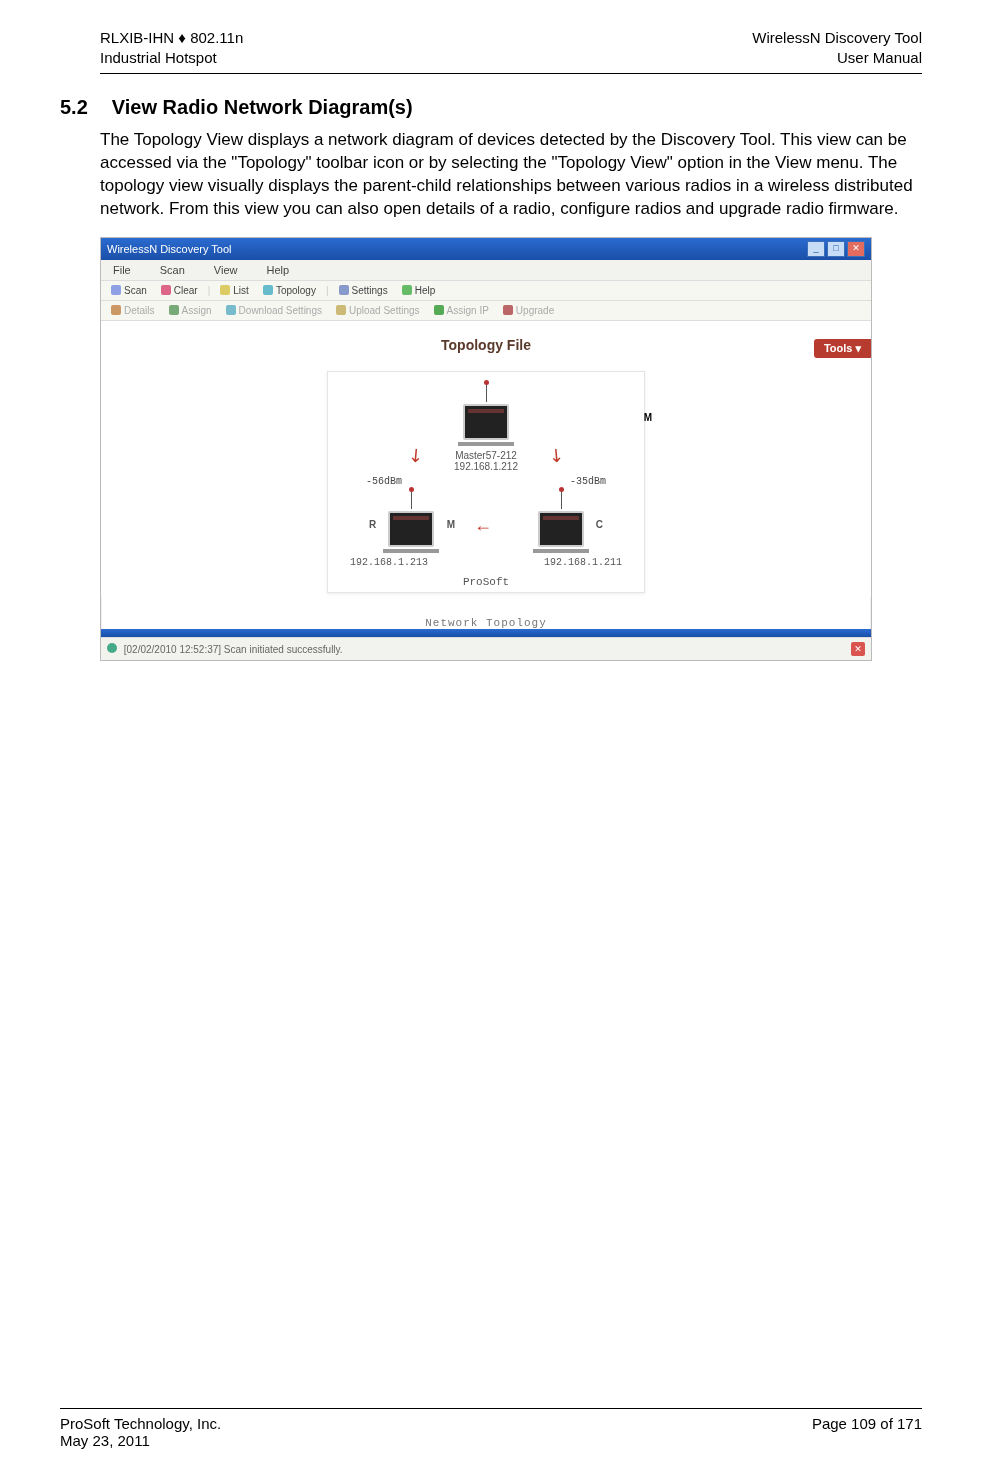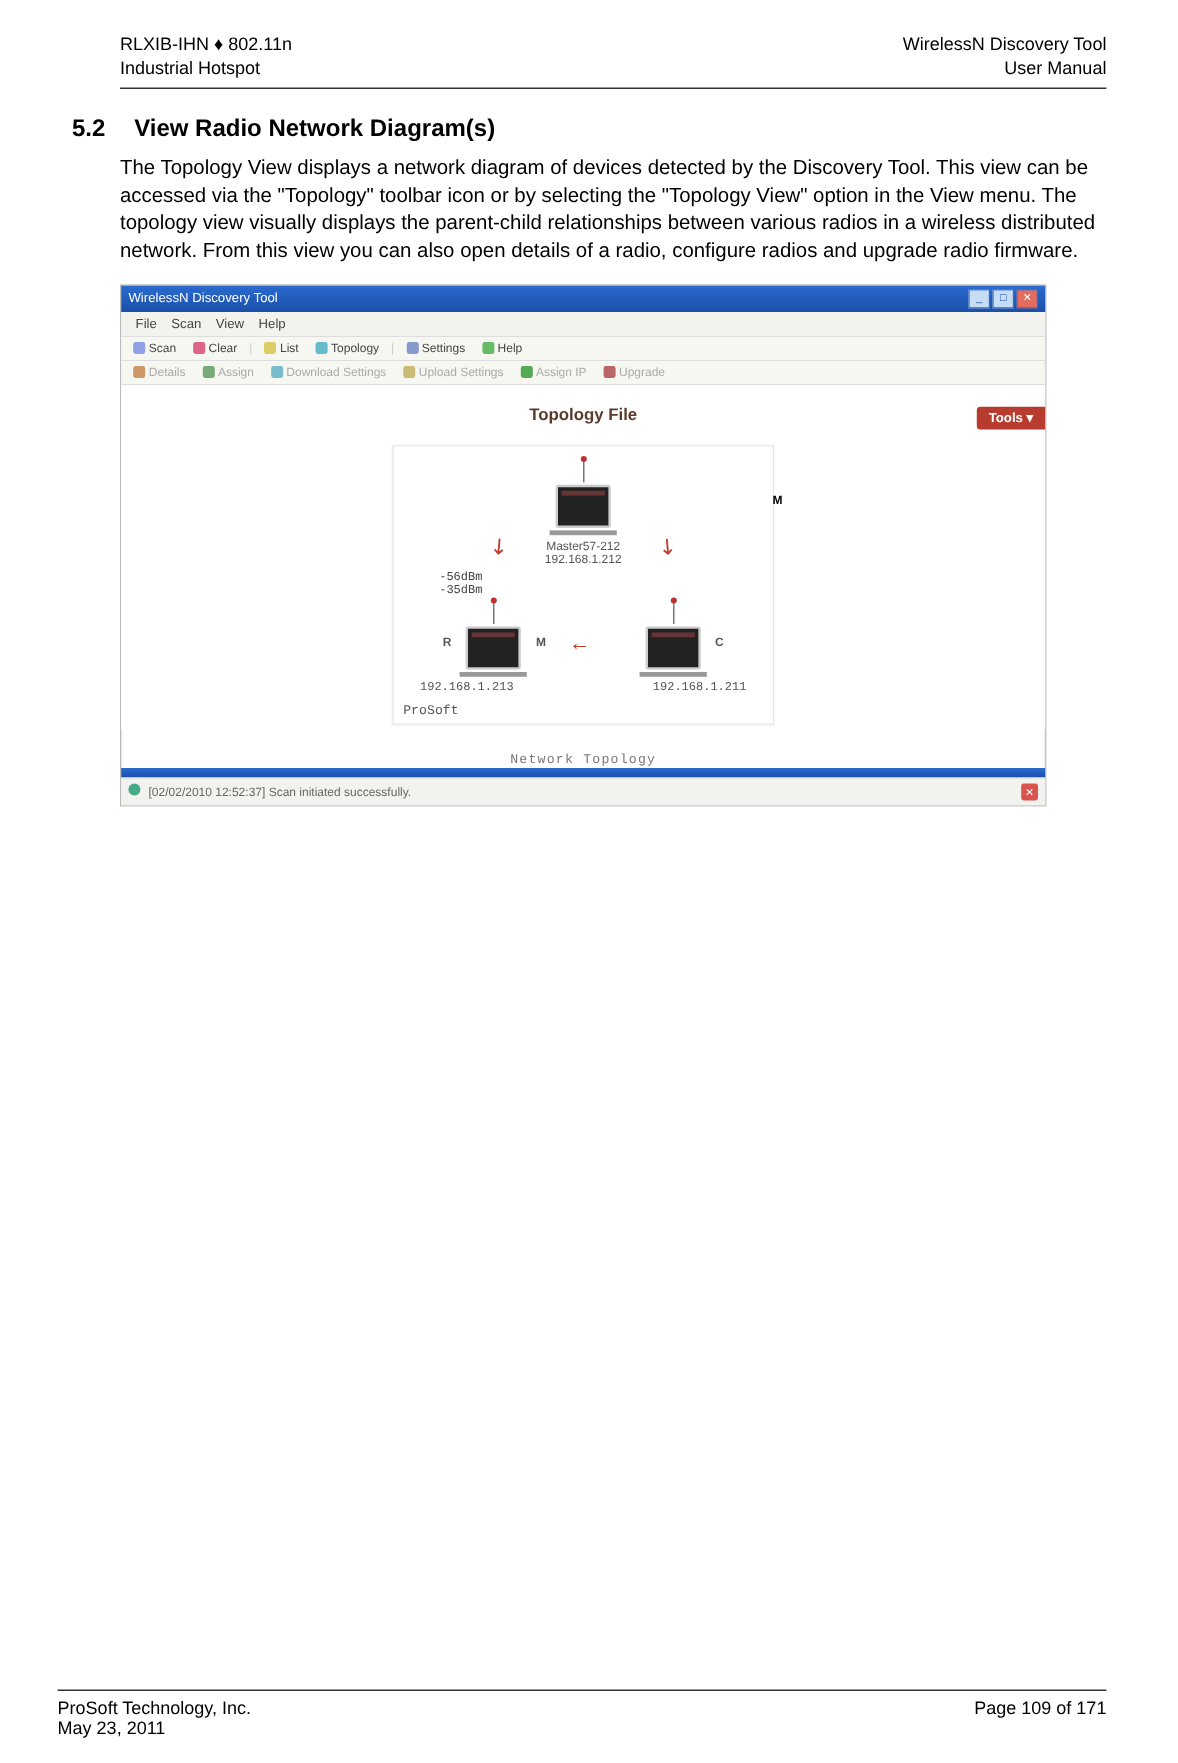--- a/index.html
+++ b/index.html
@@ -58,21 +58,21 @@
   }
   .win-btns { display:flex; gap:2px; }
   .win-btn { width:16px; height:14px; background:#c7ddf6; border:1px solid #3b6fb8; font-size:9px; text-align:center; line-height:12px; color:#1a4fa8;}
   .win-close { background:#e36b5f; color:#fff; }
   .menubar {
     background:#f2f2ee;
     font-size:11px;
     padding:3px 8px;
     border-bottom:1px solid #ddd;
     display:flex;
-    gap:4px;
+    gap:21px;
     color:#333;
   }
   .toolbar, .toolbar2 {
     background:#f7f7f2;
     font-size:10px;
     padding:3px 6px;
     border-bottom:1px solid #ddd;
     display:flex;
     gap:6px;
     align-items:center;
@@ -131,46 +131,46 @@
   .antenna:before { content:""; position:absolute; top:-4px; left:-2px; width:5px; height:5px; background:#b33; border-radius:50%; }
   .radio-body {
     width:42px; height:32px; background:#222; border:2px solid #ccc; border-radius:2px; position:relative; margin-top:2px;
   }
   .radio-body:after{content:""; position:absolute; top:3px; left:3px; right:3px; height:4px; background:#633;}
   .radio-base { width:56px; height:4px; background:#999; margin-top:2px;}
   .role-tag { font-weight:bold; font-size:10px; position:absolute;}
   .top-radio { display:flex; justify-content:center; position:relative;}
   .top-radio .role-tag { right:-16px; top:28px; }
   .mid-labels { text-align:center; font-family:Liberation Sans, sans-serif; font-size:10px; color:#555; margin-top:4px;}
-  .signal-row { display:flex; justify-content:space-between; font-family:"Courier New",monospace; font-size:10px; color:#444; padding:0 30px; margin-top:4px;flex-direction:column;}
+  .signal-row { display:flex; justify-content:space-between; font-family:"Courier New",monospace; font-size:10px; color:#444; padding:0 30px; margin-top:4px;}
   .bottom-row { display:flex; justify-content:space-around; align-items:flex-end; margin-top:4px; position:relative;}
   .bottom-row .radio { position:relative;}
   .bottom-row .role-tag.left { left:-14px; top:28px;}
   .bottom-row .role-tag.mid { right:-16px; top:28px;}
   .bottom-row .role-tag.right { right:-14px; top:28px;}
   .arrow-red { color:#c0392b; font-size:18px; position:absolute; }
   .ip-row { display:flex; justify-content:space-between; font-family:"Courier New",monospace; font-size:10px; color:#555; padding:0 14px; margin-top:4px;}
-  .prosoft-lbl { text-align:left; font-family:"Courier New",monospace; font-size:11px; color:#555; margin-top:8px;}
+  .prosoft-lbl { text-align:center; font-family:"Courier New",monospace; font-size:11px; color:#555; margin-top:8px;}
   .nt-lbl { text-align:center; font-family:"Courier New",monospace; font-size:11px; color:#777; margin-top:20px; letter-spacing:1px;}
   .statusbar-blue { height:8px; background:linear-gradient(#2a6bd0,#1a4fa8);}
   .statusbar {
     background:#f2f2ee;
     font-size:10px;
     color:#666;
     padding:4px 6px;
     display:flex;
     justify-content:space-between;
     align-items:center;
     border-top:1px solid #ddd;
   }
   .status-close { width:14px; height:14px; background:#d9534f; color:#fff; font-size:9px; text-align:center; line-height:14px; border-radius:2px;}
   .ftr {
     position:absolute;
     bottom:20px;
-    left:48px;
+    left:60px;
     right:60px;
     border-top:1px solid #000;
     padding-top:6px;
     display:flex;
     justify-content:space-between;
     font-size:15px;
   }
 </style>
 </head>
 <body>

